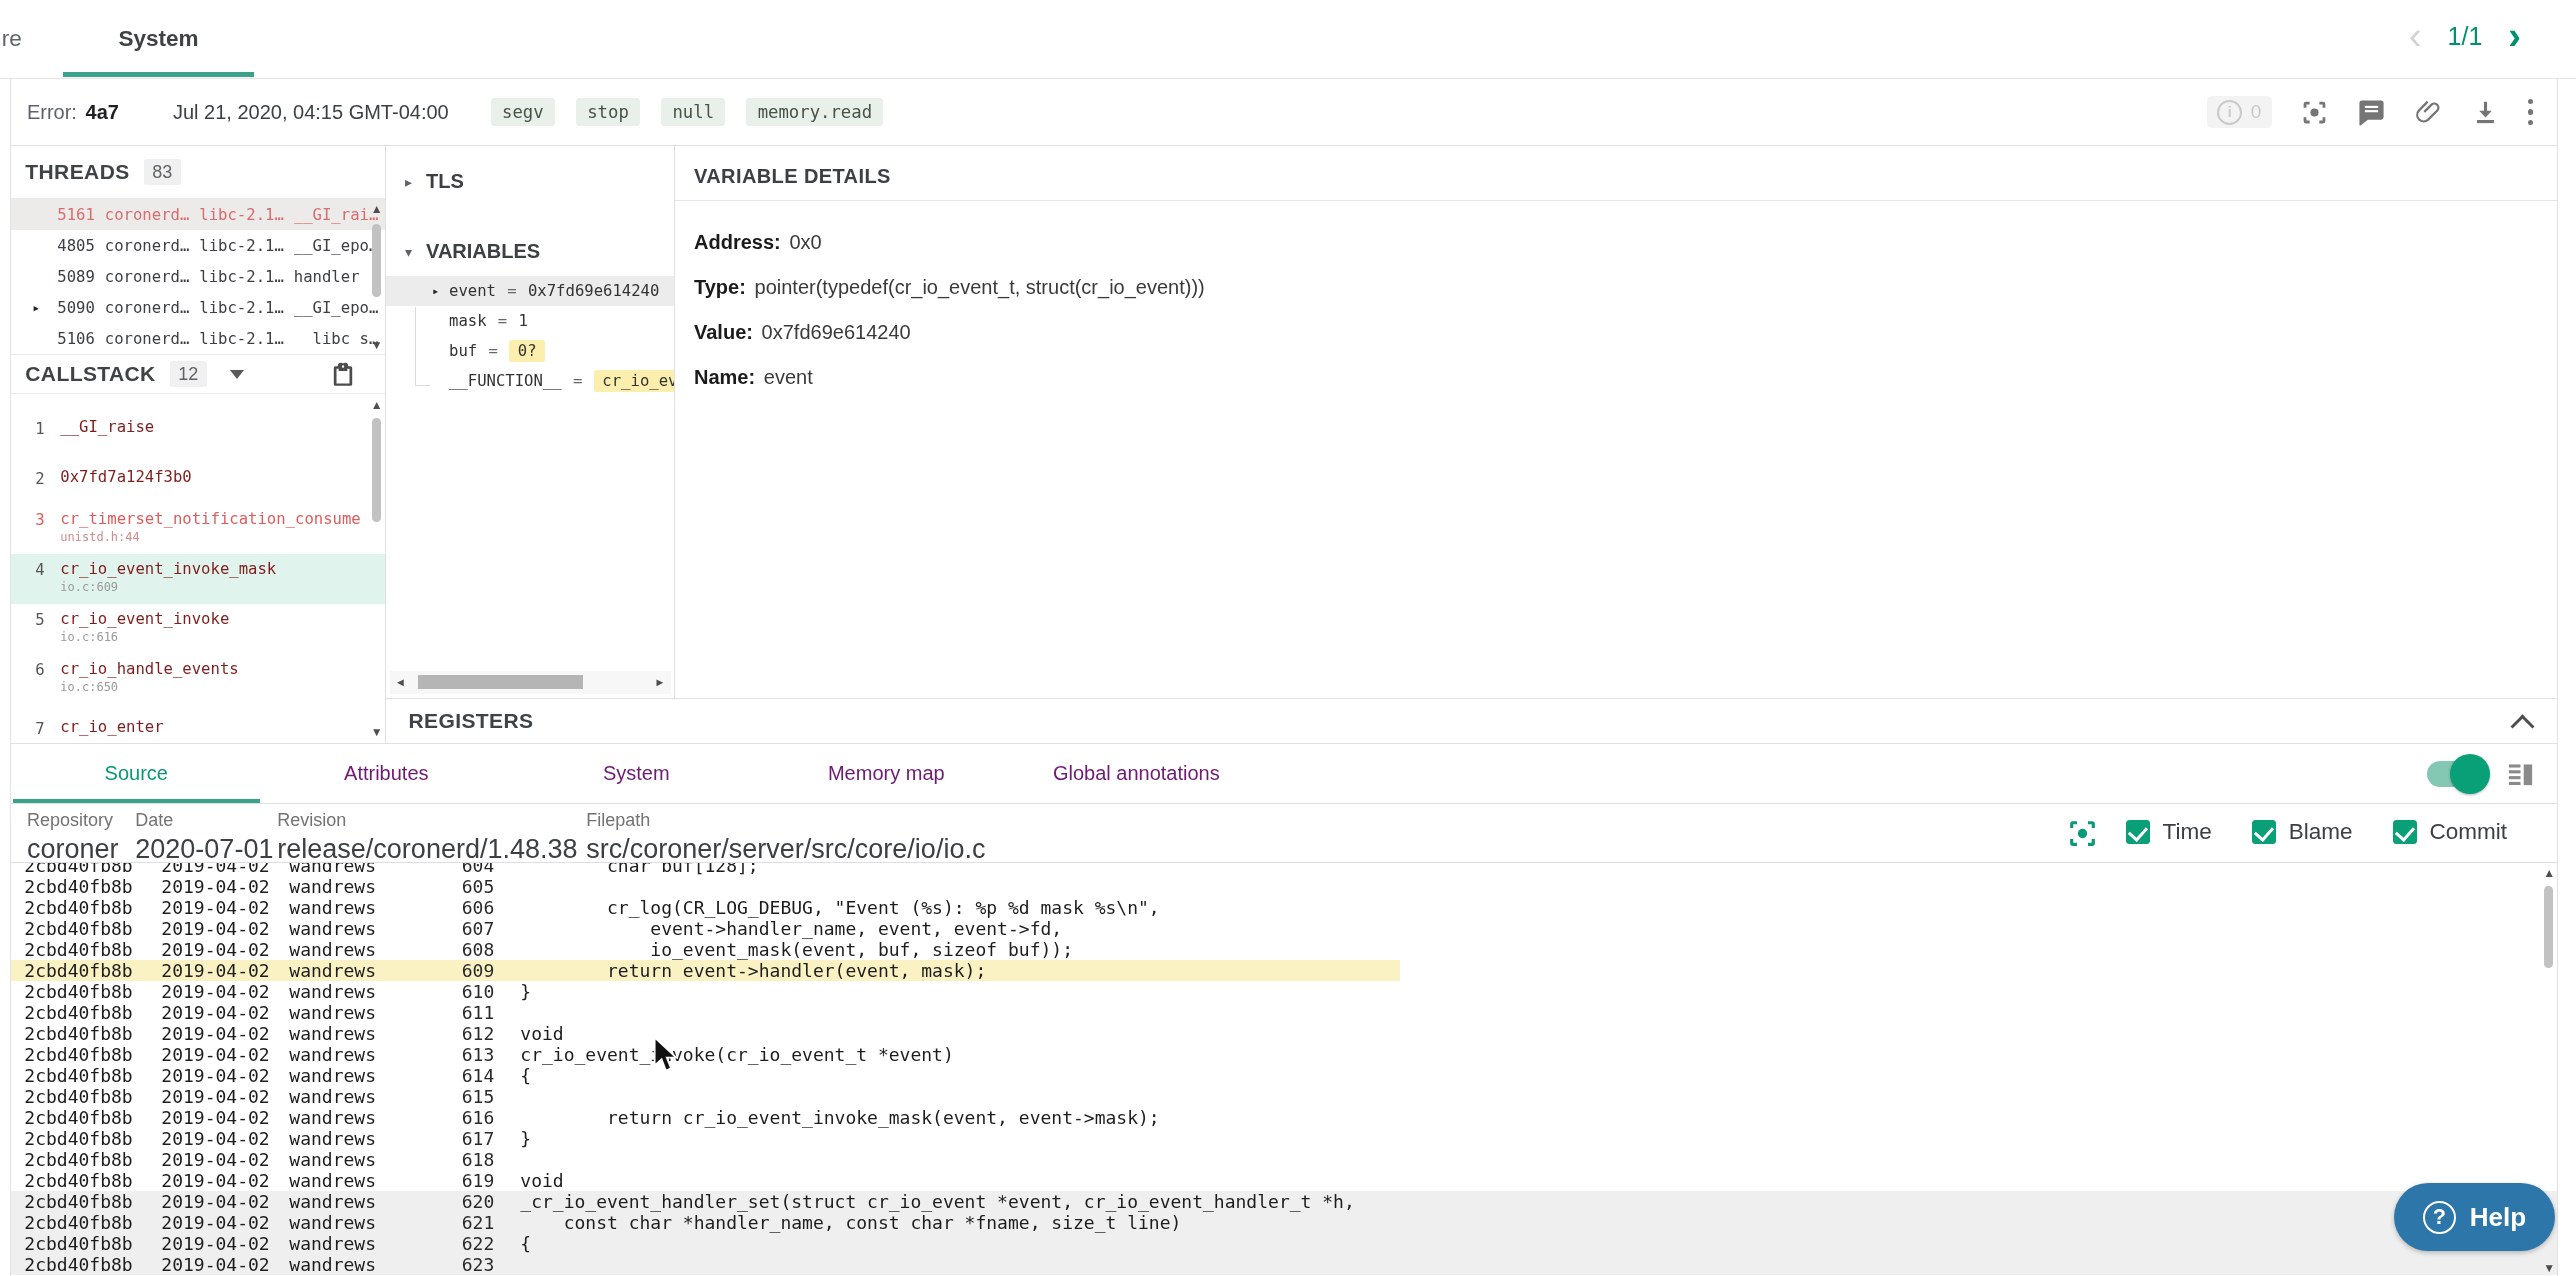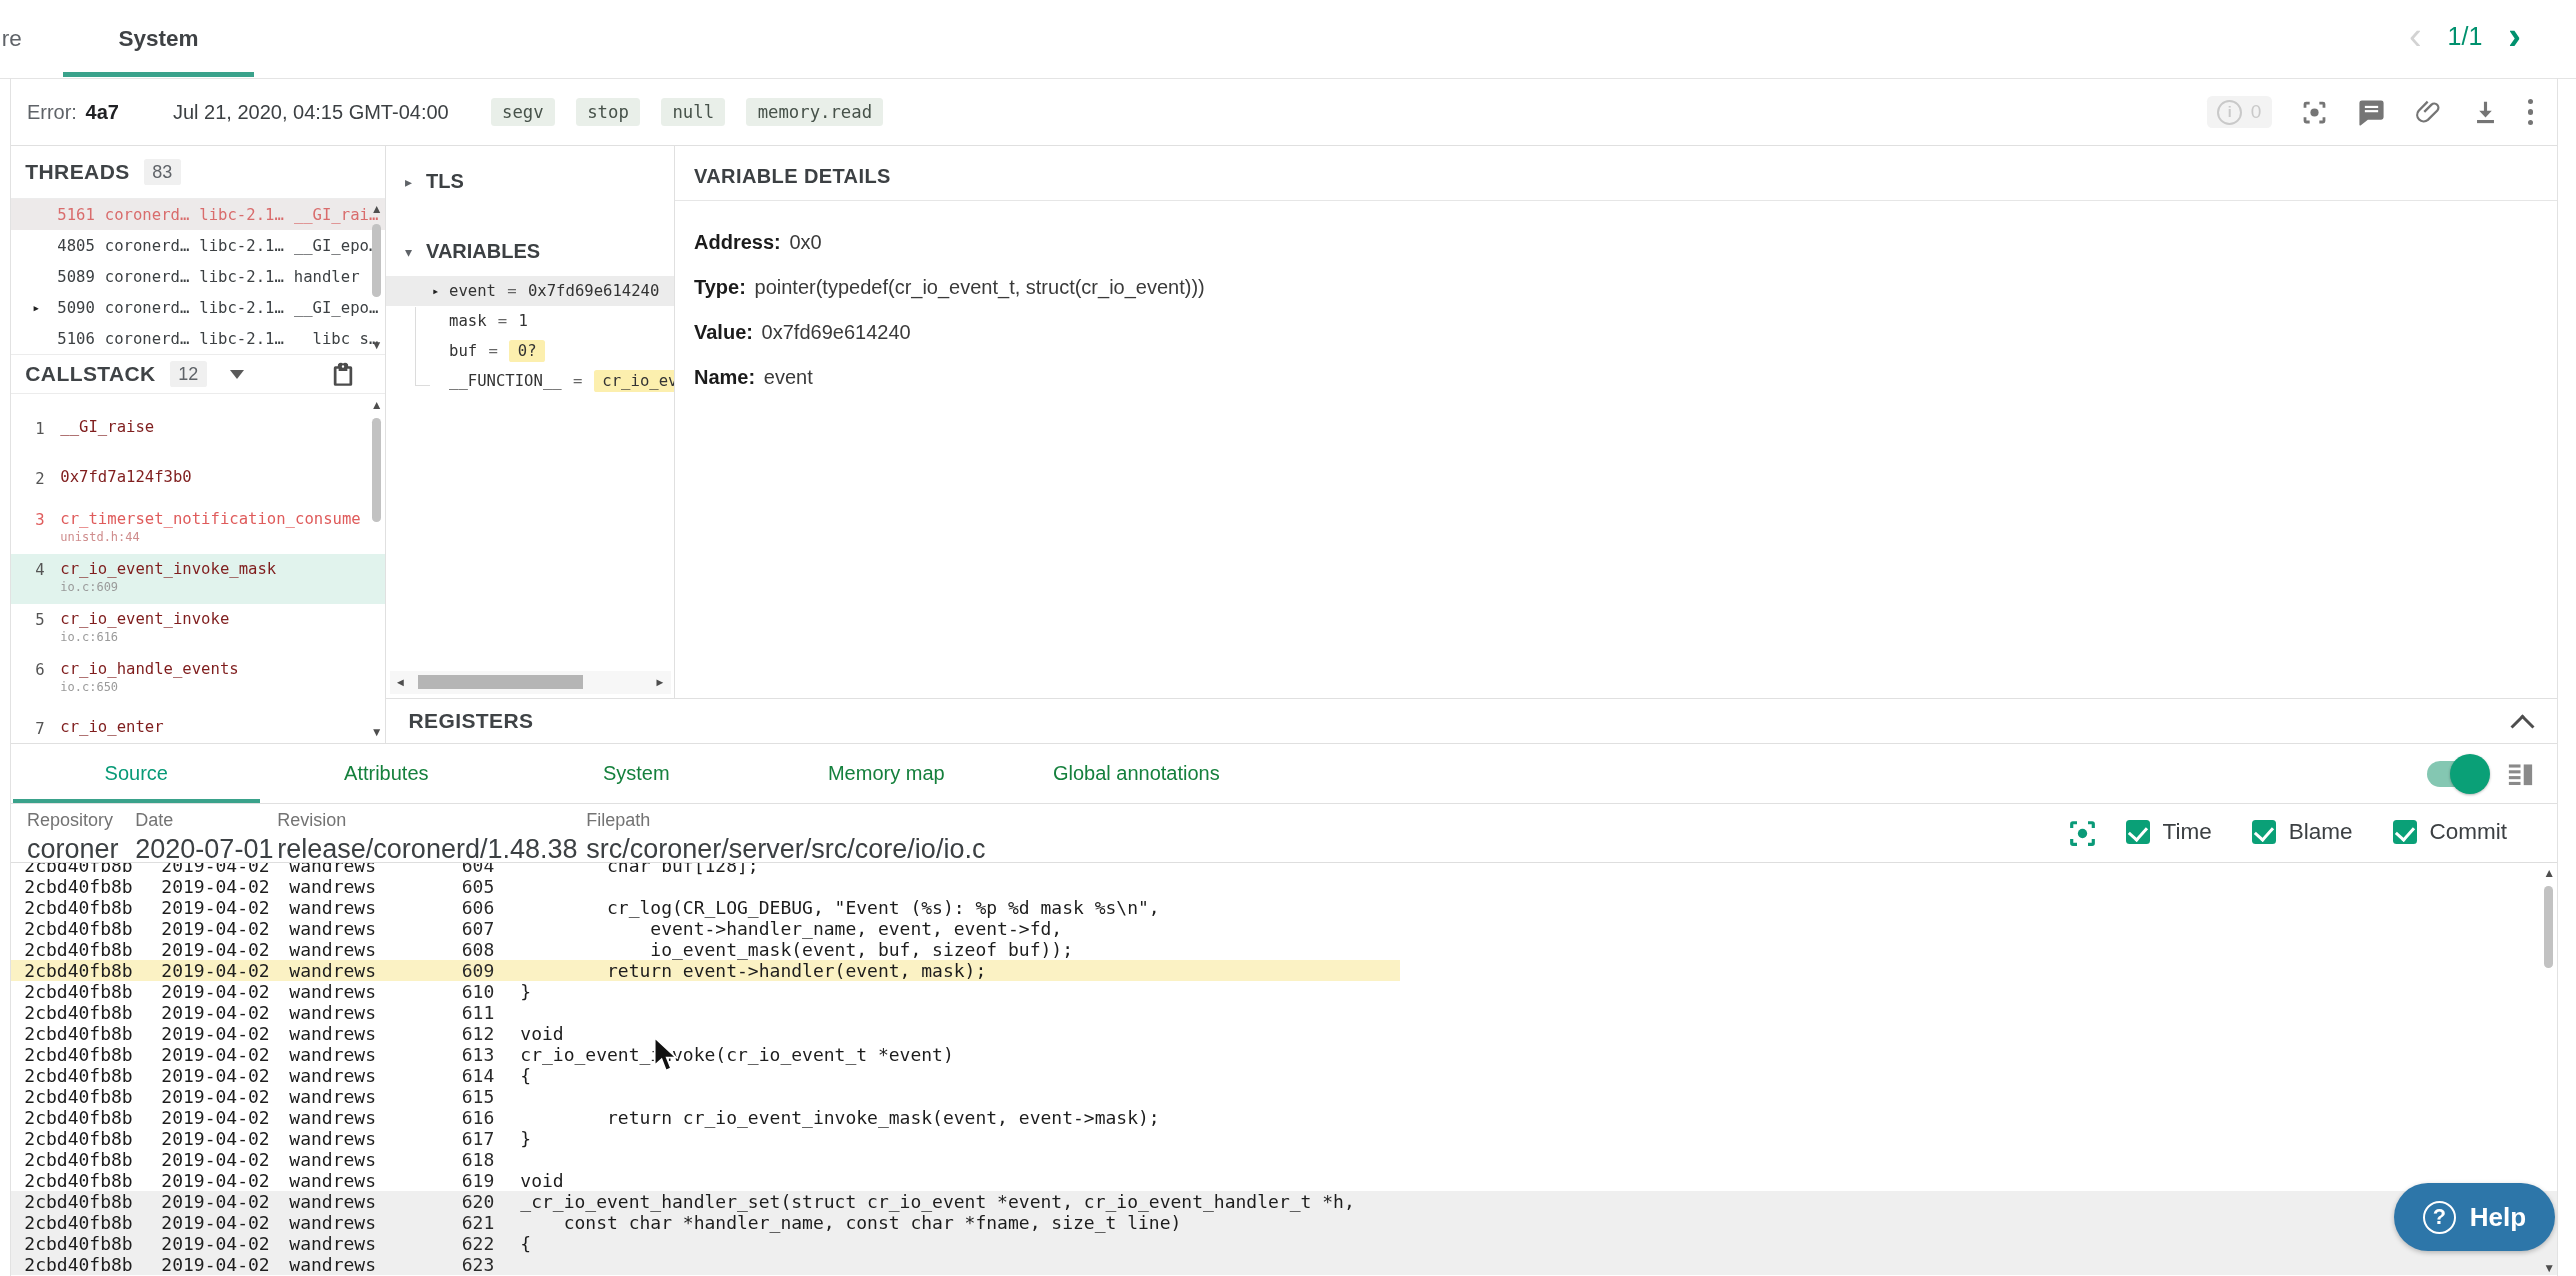--- a/index.html
+++ b/index.html
@@ -94,21 +94,21 @@
   .dp-row{height:45px;font-size:20px;color:#3a3a3a;display:flex;align-items:center;gap:8.7px;white-space:nowrap;}
   .dp-row b{color:#1b1b1b;}
   
   .registers-bar{position:absolute;left:386px;top:698px;right:19px;height:45px;border-top:0.9px solid #e0e0e0;
                  display:flex;align-items:center;padding-left:22.5px;box-sizing:border-box;background:#fff;}
   .chev-up{position:absolute;right:26px;top:19px;width:14px;height:14px;
            border-left:3px solid #4e4e4e;border-top:3px solid #4e4e4e;transform:rotate(45deg);}
   
   .tabs-row{position:absolute;left:11.3px;right:19px;top:743px;height:61px;border-top:0.9px solid #e0e0e0;
             border-bottom:0.9px solid #e0e0e0;display:flex;background:#fff;box-sizing:border-box;}
-  .tab{width:250px;display:flex;align-items:center;justify-content:center;font-size:20px;color:#15803d;position:relative;}
+  .tab{width:250px;display:flex;align-items:center;justify-content:center;font-size:20px;color:#701a75;position:relative;}
   .tab.active{color:#089a77;}
   .tab-ul{position:absolute;bottom:0;left:1.7px;right:1.7px;height:4.3px;background:#3aa28b;}
   .toggle{position:absolute;right:76px;top:17.3px;width:54px;height:26px;border-radius:13px;background:#84c7b2;}
   .knob{position:absolute;right:-8.7px;top:-7px;width:40px;height:40px;border-radius:50%;background:#0aa077;box-shadow:0 0.9px 2.6px rgba(0,0,0,.3);}
   .list-ic{position:absolute;right:21px;top:14px;width:31px;height:31px;color:#8a8a8a;}
   
   .meta-row{position:absolute;left:11.3px;right:19px;top:805px;height:57px;border-bottom:0.9px solid #dedede;background:#fff;}
   .m-col{position:absolute;top:5.2px;}
   .m-label{font-size:18px;color:#737373;}
   .m-value{font-size:27px;color:#3c4043;margin-top:2.6px;white-space:nowrap;}

